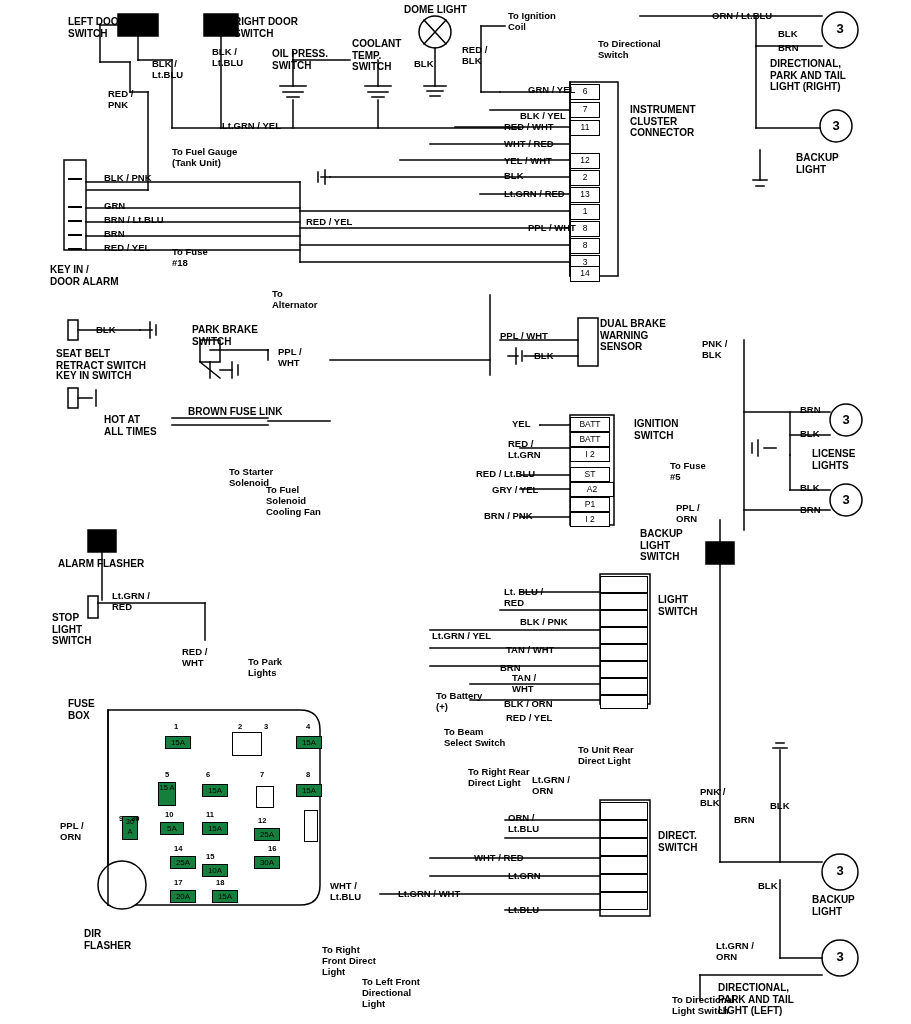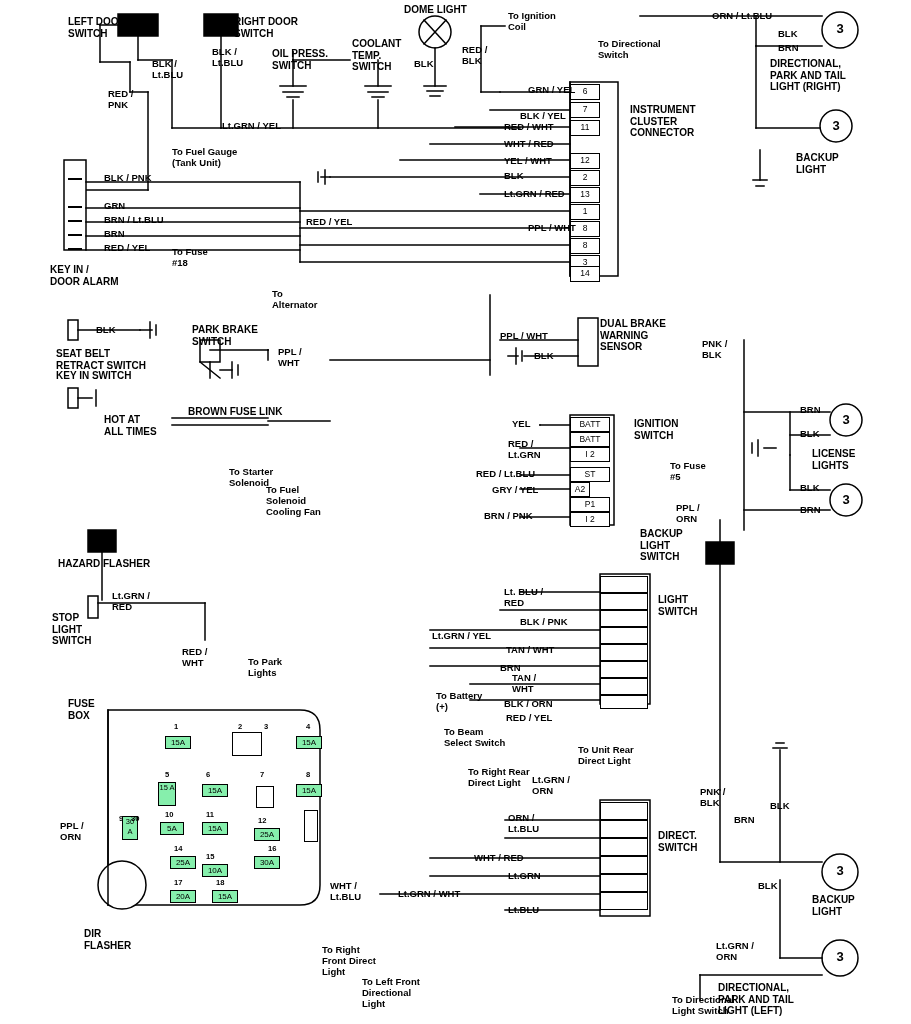--- a/index.html
+++ b/index.html
@@ -4,21 +4,21 @@
 <style>
   html,body{margin:0;padding:0;background:#fff;}
   body{font-family:"Liberation Sans", sans-serif;}
   #sheet{position:relative;width:911px;height:1024px;background:#fff;overflow:hidden;}
   .lbl{position:absolute;font-size:9.5px;line-height:11px;color:#000;white-space:pre;font-weight:bold;letter-spacing:0px;}
   .lbl.tiny{font-size:7.6px;line-height:9px;}
   .lbl.hdr{font-size:10px;line-height:11.5px;font-weight:bold;}
   .ln{position:absolute;background:#000;}
   .h{height:1.4px;}
   .box{position:absolute;border:1.6px solid #000;background:#fff;box-sizing:border-box;}
-  .fuse{position:absolute;border:1.5px solid #000;background:#86efac;box-sizing:border-box;font-size:8px;text-align:center;line-height:11px;font-family:"Liberation Sans",sans-serif;}
+  .fuse{position:absolute;border:1.5px solid #000;background:#15803d;box-sizing:border-box;font-size:8px;text-align:center;line-height:11px;font-family:"Liberation Sans",sans-serif;}
   .pin{position:absolute;border:1.2px solid #000;background:#fff;box-sizing:border-box;font-size:8.5px;text-align:center;line-height:12px;}
   .lampnum{position:absolute;font-size:13px;font-weight:bold;text-align:center;width:26px;}
   svg.ov{position:absolute;left:0;top:0;width:911px;height:1024px;}
 </style>
 </head>
 <body>
 
 <div id="sheet">
 
 <svg class="ov" viewBox="0 0 911 1024">
@@ -219,21 +219,21 @@
 <div class="pin" style="left:570px;top:204px;width:30px;height:16px;">1</div>
 <div class="pin" style="left:570px;top:221px;width:30px;height:16px;">8</div>
 <div class="pin" style="left:570px;top:238px;width:30px;height:16px;">8</div>
 <div class="pin" style="left:570px;top:255px;width:30px;height:16px;">3</div>
 <div class="pin" style="left:570px;top:266px;width:30px;height:16px;">14</div>
 
 <div class="pin" style="left:570px;top:417px;width:40px;height:15px;">BATT</div>
 <div class="pin" style="left:570px;top:432px;width:40px;height:15px;">BATT</div>
 <div class="pin" style="left:570px;top:447px;width:40px;height:15px;">I 2</div>
 <div class="pin" style="left:570px;top:467px;width:40px;height:15px;">ST</div>
-<div class="pin" style="left:570px;top:482px;width:20px;height:15px;">A2</div>
+<div class="pin" style="left:570px;top:482px;width:44px;height:15px;">A2</div>
 <div class="pin" style="left:570px;top:497px;width:40px;height:15px;">P1</div>
 <div class="pin" style="left:570px;top:512px;width:40px;height:15px;">I 2</div>
 
 <div class="pin" style="left:600px;top:576px;width:48px;height:17px;"></div>
 <div class="pin" style="left:600px;top:593px;width:48px;height:17px;"></div>
 <div class="pin" style="left:600px;top:610px;width:48px;height:17px;"></div>
 <div class="pin" style="left:600px;top:627px;width:48px;height:17px;"></div>
 <div class="pin" style="left:600px;top:644px;width:48px;height:17px;"></div>
 <div class="pin" style="left:600px;top:661px;width:48px;height:17px;"></div>
 <div class="pin" style="left:600px;top:678px;width:48px;height:17px;"></div>
@@ -319,21 +319,21 @@
 <div class="lbl hdr" style="left:192px;top:324px;">PARK BRAKE
 SWITCH</div>
 <div class="lbl hdr" style="left:600px;top:318px;">DUAL BRAKE
 WARNING
 SENSOR</div>
 <div class="lbl hdr" style="left:634px;top:418px;">IGNITION
 SWITCH</div>
 <div class="lbl hdr" style="left:104px;top:414px;">HOT AT
 ALL TIMES</div>
 <div class="lbl hdr" style="left:188px;top:406px;">BROWN FUSE LINK</div>
-<div class="lbl hdr" style="left:58px;top:558px;">HAZARD FLASHER</div>
+<div class="lbl hdr" style="left:58px;top:558px;">ALARM FLASHER</div>
 <div class="lbl hdr" style="left:52px;top:612px;">STOP
 LIGHT
 SWITCH</div>
 <div class="lbl hdr" style="left:68px;top:698px;">FUSE
 BOX</div>
 <div class="lbl hdr" style="left:84px;top:928px;">DIR
 FLASHER</div>
 <div class="lbl hdr" style="left:658px;top:594px;">LIGHT
 SWITCH</div>
 <div class="lbl hdr" style="left:658px;top:830px;">DIRECT.

